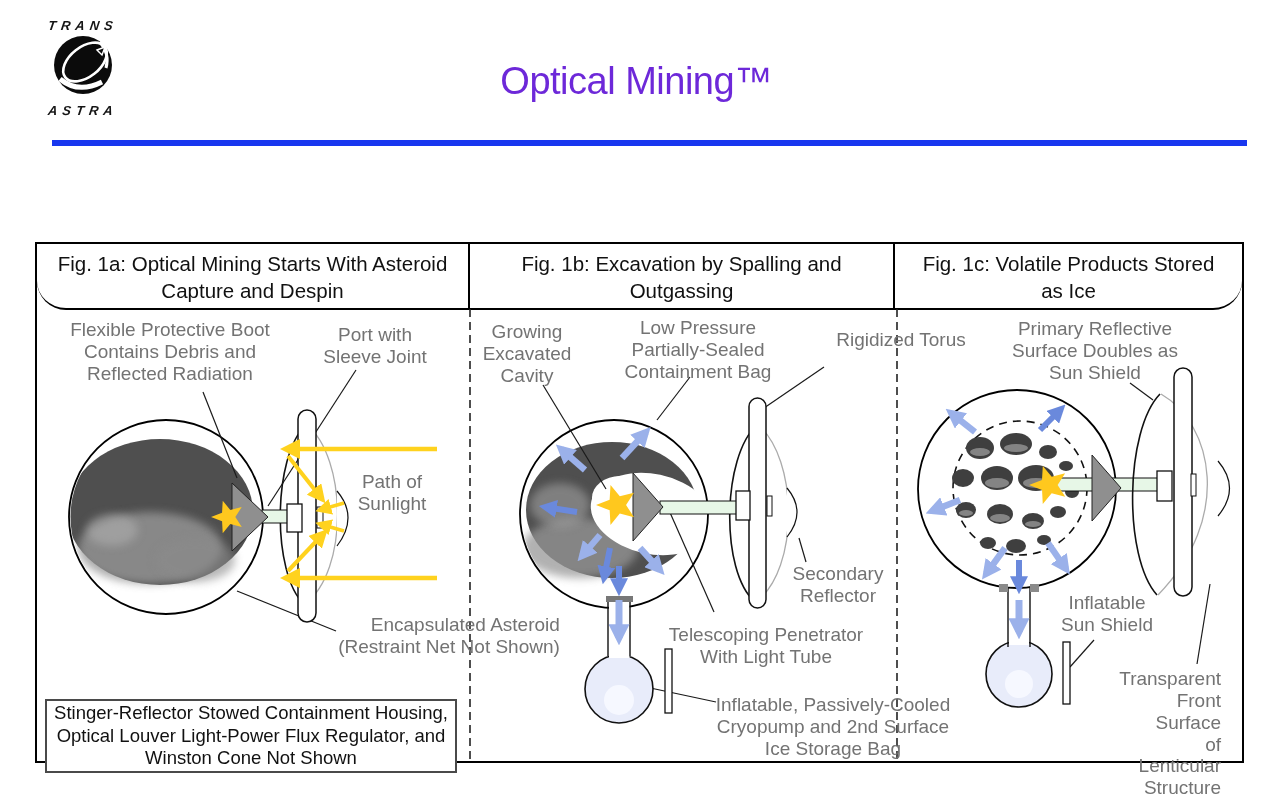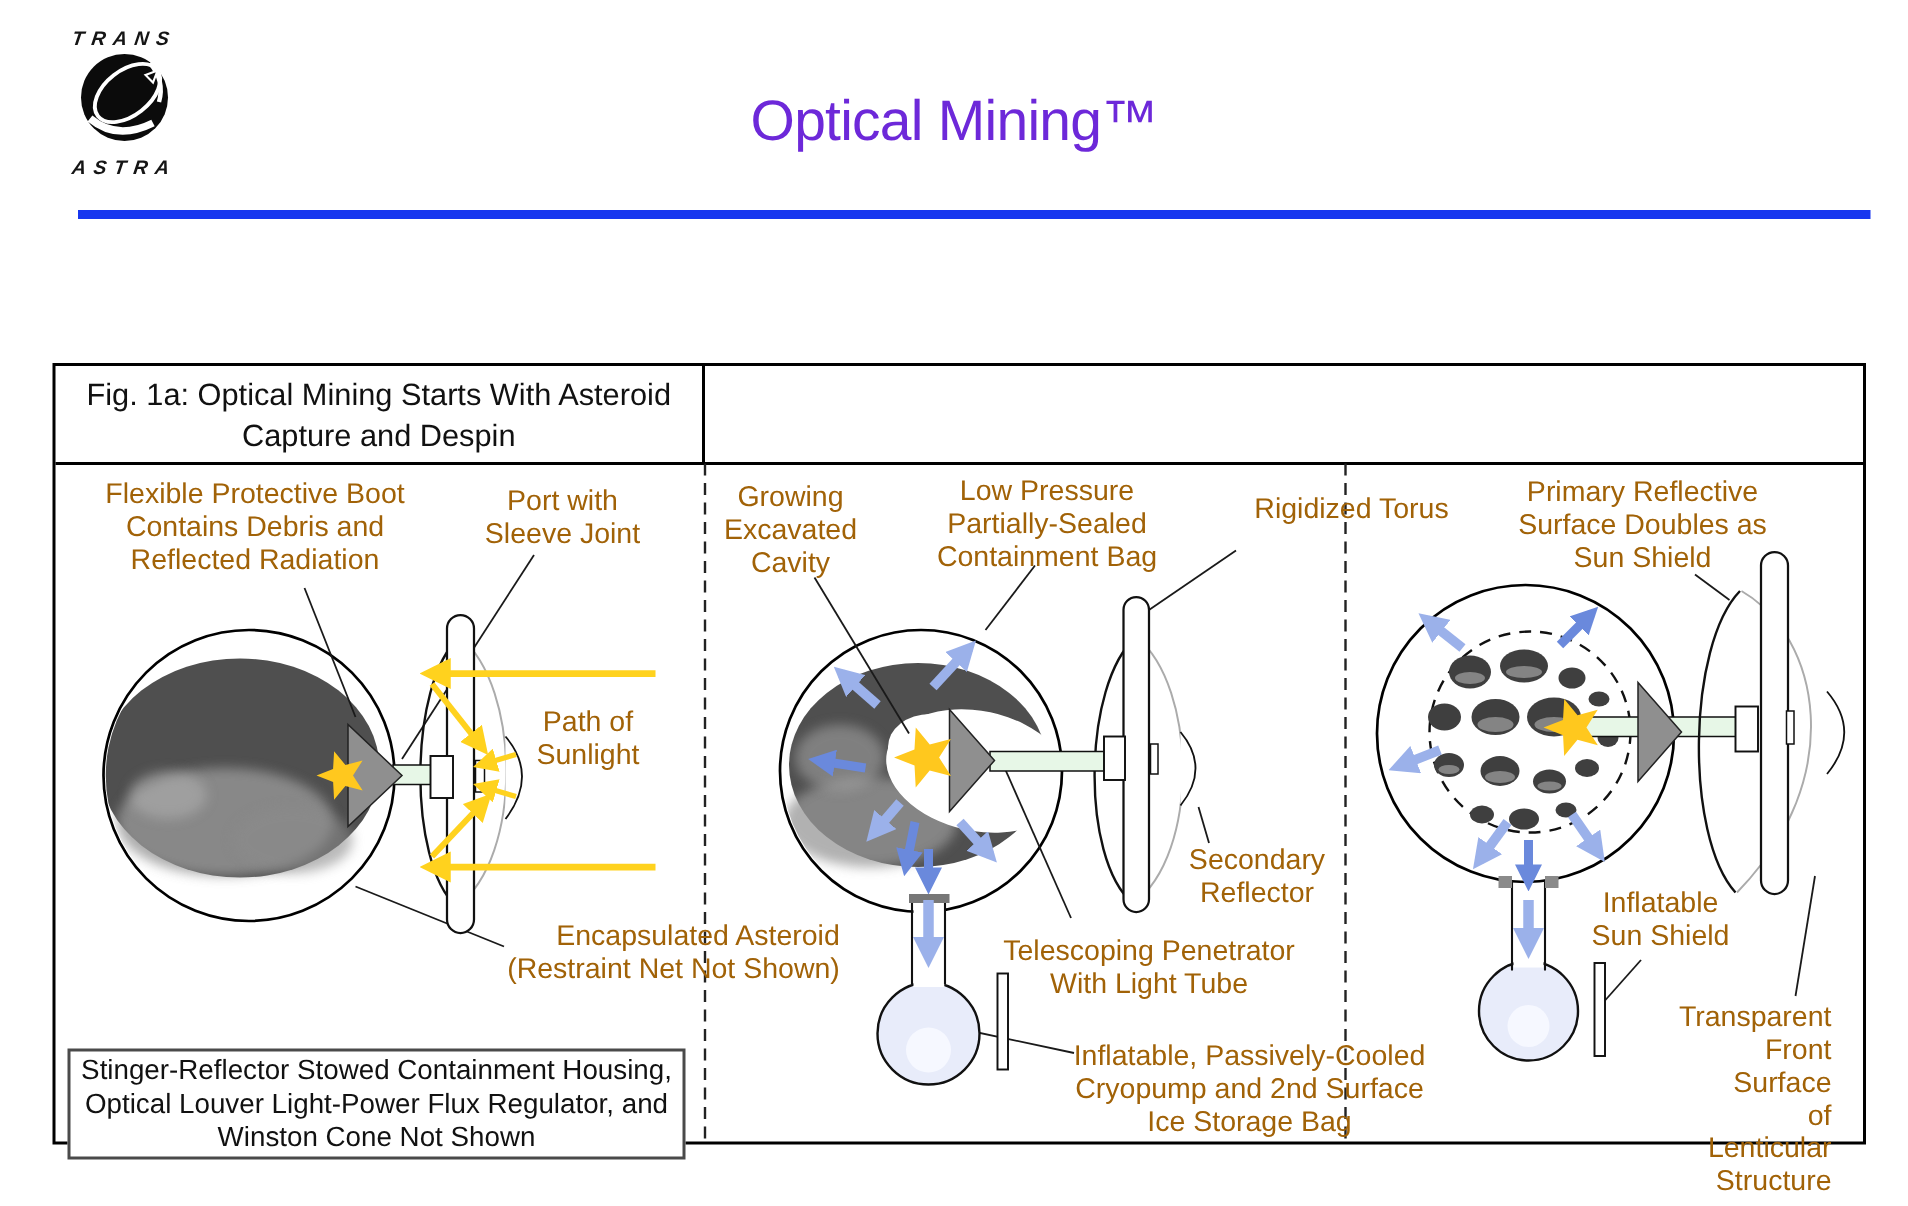--- a/index.html
+++ b/index.html
@@ -10,33 +10,33 @@
   .logo{position:absolute;left:28px;top:18px;width:110px;text-align:center;}
   .logo .word{font-size:13px;font-style:italic;font-weight:bold;letter-spacing:5px;
               color:#151515;transform:skewX(-8deg);}
   .title{position:absolute;left:50%;top:60px;transform:translateX(-50%);
          font-size:38px;font-weight:400;letter-spacing:-0.5px;color:#6d28d9;white-space:nowrap;}
   .rule{position:absolute;left:52px;top:140px;width:1195px;height:6px;background:#1837EF;}
 
   
   .figure{position:absolute;left:35px;top:242px;width:1209px;height:521px;
           box-sizing:border-box;border:2px solid #000;}
-  .hdr-row{display:flex;height:64px;border-bottom:2px solid #000;}
+  .hdr-row{display:flex;height:64px;border-bottom:2px solid #000;border-radius:29px;}
   .hdr{box-sizing:border-box;display:flex;align-items:center;justify-content:center;
        text-align:center;font-size:20.5px;line-height:1.32;white-space:pre-line;padding-top:2px;}
   .hdr.b1{width:433px;border-right:2px solid #000;}
   .hdr.b2{width:425px;border-right:2px solid #000;}
   .hdr.b3{flex:1;}
 
   
   .diagram{position:absolute;left:35px;top:308px;width:1209px;height:455px;}
 
   
   .lbl{position:absolute;transform:translateX(-50%);text-align:center;
-       white-space:pre-line;font-size:19px;line-height:1.15;color:#a16207;}
+       white-space:pre-line;font-size:19px;line-height:1.15;color:#737373;}
   .note-box{position:absolute;left:45px;top:679px;width:412px;height:74px;
             box-sizing:border-box;border:2px solid #4a4a4a;background:#fff;
             display:flex;align-items:center;justify-content:center;text-align:center;
             font-size:18.5px;line-height:1.22;white-space:pre-line;margin-top:20px;}
 </style>
 </head>
 <body>
 
 <div class="logo">
   <div class="word">TRANS</div>
@@ -50,20 +50,24 @@
   <div class="word">ASTRA</div>
 </div>
 
 <div class="title">Optical Mining™</div>
 <div class="rule"></div>
 
 <div class="figure">
   <div class="hdr-row">
     <div class="hdr b1">Fig. 1a: Optical Mining Starts With Asteroid
 Capture and Despin</div>
+    <div class="hdr b2">Fig. 1b: Excavation by Spalling and
+Outgassing</div>
+    <div class="hdr b3">Fig. 1c: Volatile Products Stored
+as Ice</div>
   </div>
 </div>
 
 <svg class="diagram" viewBox="35 308 1209 455">
   <defs>
     <polygon id="starP" points="0,-20 -5.1,-7 -19,-6.2 -8.2,2.7 -11.8,16.2 0,8.6 11.8,16.2 8.2,2.7 19,-6.2 5.1,-7"></polygon>
     <marker id="mY" viewBox="0 0 10 10" refX="7" refY="5" markerWidth="4.6" markerHeight="4.6" orient="auto">
       <path d="M0,0L10,5L0,10z" fill="#FFD21E"></path>
       </marker>
     <marker id="mB" viewBox="0 0 10 10" refX="6.5" refY="5" markerWidth="3" markerHeight="3" orient="auto">

